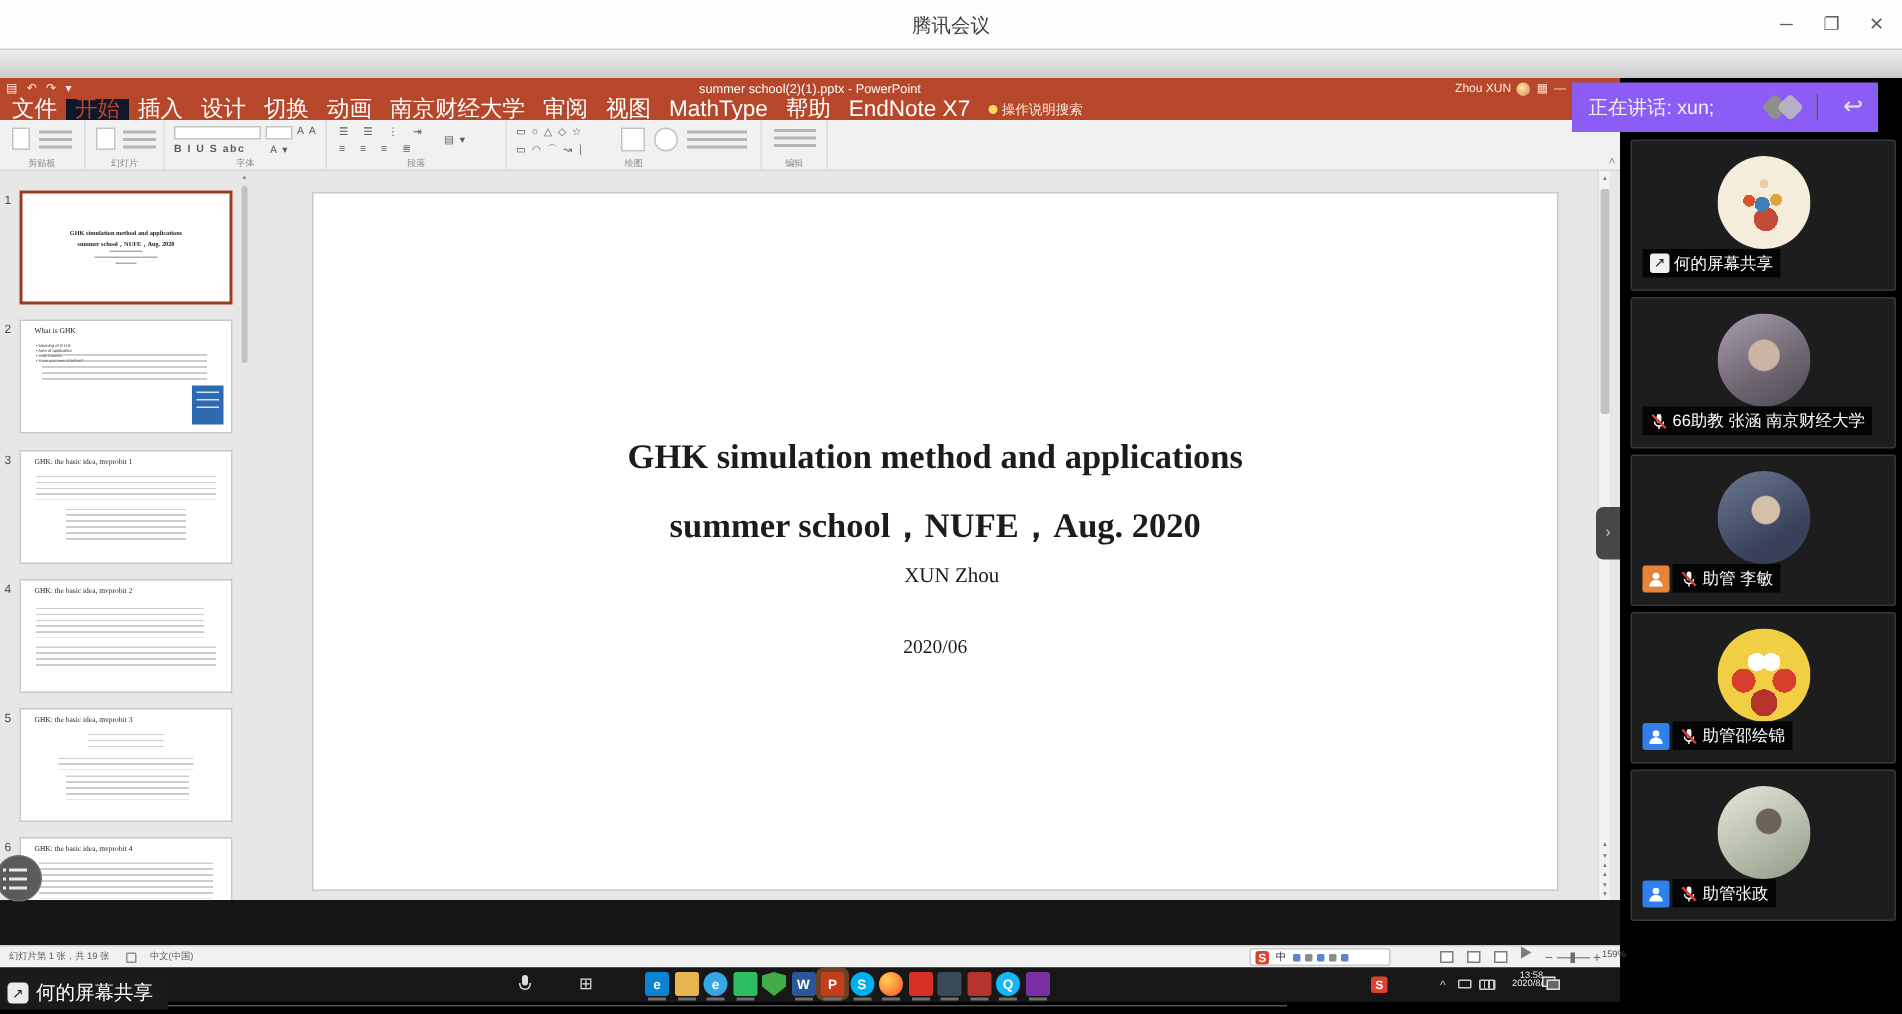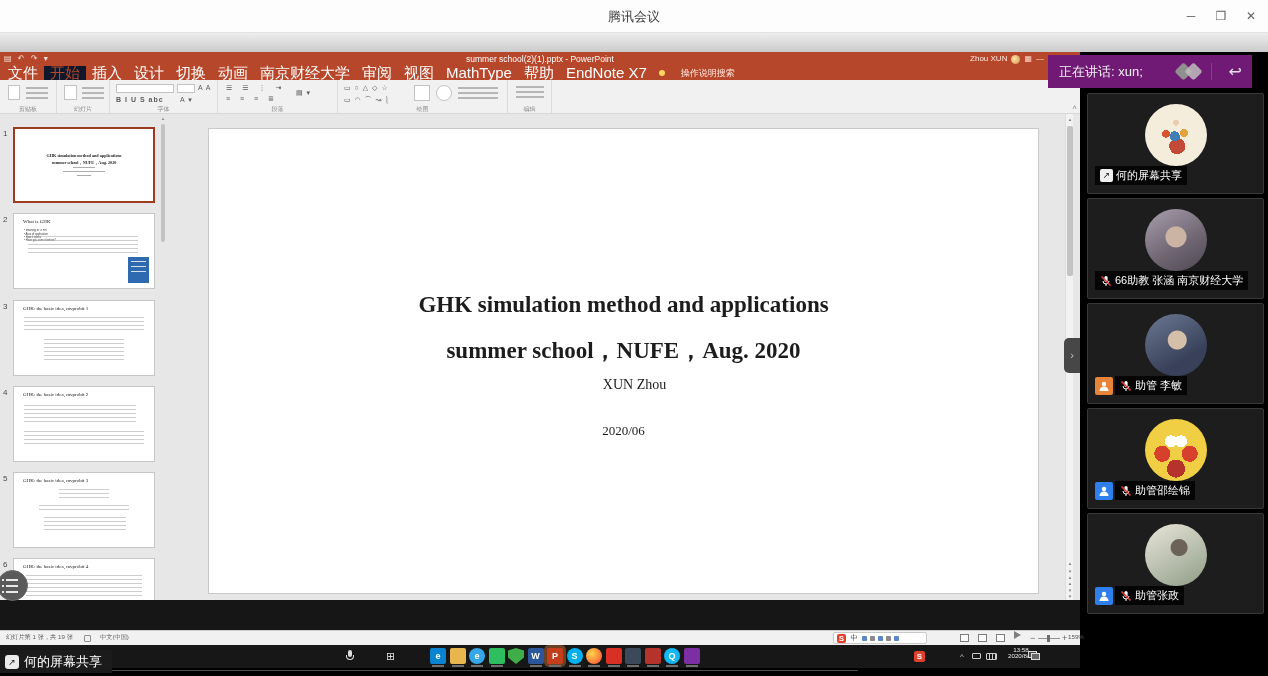--- a/index.html
+++ b/index.html
@@ -22,21 +22,21 @@
   #qat{left:4px;top:0;height:14px;line-height:14px;font-size:8px;color:#ffe9e2;letter-spacing:2px;}
   #ppt-doc-title{left:0;right:0;top:0;height:14px;line-height:14px;text-align:center;font-size:8.5px;color:#ffffff;}
   #ppt-account{right:36px;top:0;height:14px;line-height:14px;font-size:8px;color:#ffe9e2;display:flex;align-items:center;gap:4px;}
   #ppt-avatar{width:9px;height:9px;border-radius:50%;background:radial-gradient(circle at 40% 40%,#ffe6a5,#cf8c4e);}
   .tb-mini-ic{color:#ffd9cc;font-size:8px;}
 
   
   #ppt-tabs{left:0;top:14px;width:1080px;height:14px;background:#b7472a;display:flex;align-items:stretch;padding-left:2px;}
   .ptab{padding:0 6px;font-size:15px;line-height:14px;color:#fff;white-space:nowrap;}
   .ptab.active{background:#0f172a;color:#b7472a;}
-  #tellme{display:flex;align-items:center;gap:16px;margin-left:6px;color:#ffe9e2;font-size:9px;line-height:14px;}
+  #tellme{display:flex;align-items:center;gap:3px;margin-left:6px;color:#ffe9e2;font-size:9px;line-height:14px;}
   #bulb{width:6px;height:6px;border-radius:50%;background:#ffd75e;display:inline-block;}
 
   
   #ppt-ribbon{left:0;top:28px;width:1080px;height:34px;background:#f1f1f1;border-bottom:1px solid #d7d7d7;}
   .rgroup{position:absolute;top:0;height:33px;border-right:1px solid #dcdcdc;}
   .rlabel{position:absolute;bottom:0px;left:0;right:0;text-align:center;font-size:10px;color:#8a8a8a;
     transform:scale(.6);transform-origin:50% 100%;white-space:nowrap;}
   .rbar{position:absolute;height:2px;background:#a8a8a8;opacity:.8;}
   .rbox{position:absolute;border:1px solid #c3c3c3;background:#fff;}
   .rglyph{position:absolute;font-size:7px;color:#5a5a5a;white-space:nowrap;letter-spacing:1px;}
@@ -132,21 +132,21 @@
 
   
   #float-btn{left:-3px;top:570px;width:31px;height:31px;border-radius:50%;background:rgba(82,82,82,.95);border:1px solid #6b6b6b;z-index:60;}
   #float-btn .row{position:absolute;left:8px;height:2px;background:#e9e9e9;}
   #float-btn .row i{position:absolute;left:-4px;top:0;width:2px;height:2px;background:#e9e9e9;}
   #share-banner{left:0;top:650px;height:23px;background:rgba(28,28,28,.94);color:#fff;z-index:70;display:flex;align-items:center;gap:5px;padding:0 10px 0 5px;font-size:13px;}
   #share-banner-icon{width:14px;height:14px;background:#ececec;border-radius:3px;color:#222;font-size:9px;line-height:14px;text-align:center;}
   #share-banner-icon::after{content:"↗";}
   #share-edge-line{left:110px;top:670px;width:748px;height:1px;background:#8f8f8f;opacity:.55;z-index:5;}
 
-  #speaking-bar{left:1048px;top:55px;width:204px;height:33px;background:#701a75;z-index:50;}
+  #speaking-bar{left:1048px;top:55px;width:204px;height:33px;background:#8b5cf6;z-index:50;}
   #speaking-text{position:absolute;left:11px;top:0;height:33px;line-height:33px;font-size:13px;color:#f2f2f2;}
   .logo-dia{position:absolute;top:10px;width:13px;height:13px;border-radius:3px;transform:rotate(45deg);}
   #dia1{right:62px;background:#8f8f8f;} #dia2{right:52px;background:#bdbdbd;opacity:.85;}
   #bar-sep{position:absolute;right:40px;top:8px;width:1px;height:17px;background:#5e5e5e;}
   #bar-back{position:absolute;right:10px;top:0;height:33px;line-height:33px;font-size:16px;color:#e2e2e2;}
   #bar-back::after{content:"↩";}
 
   #expand-tab{left:1064px;top:338px;width:16px;height:35px;background:#474747;border-radius:5px 0 0 5px;z-index:40;color:#c3c3c3;font-size:11px;text-align:center;line-height:35px;}
   #expand-tab::after{content:"›";}
 

